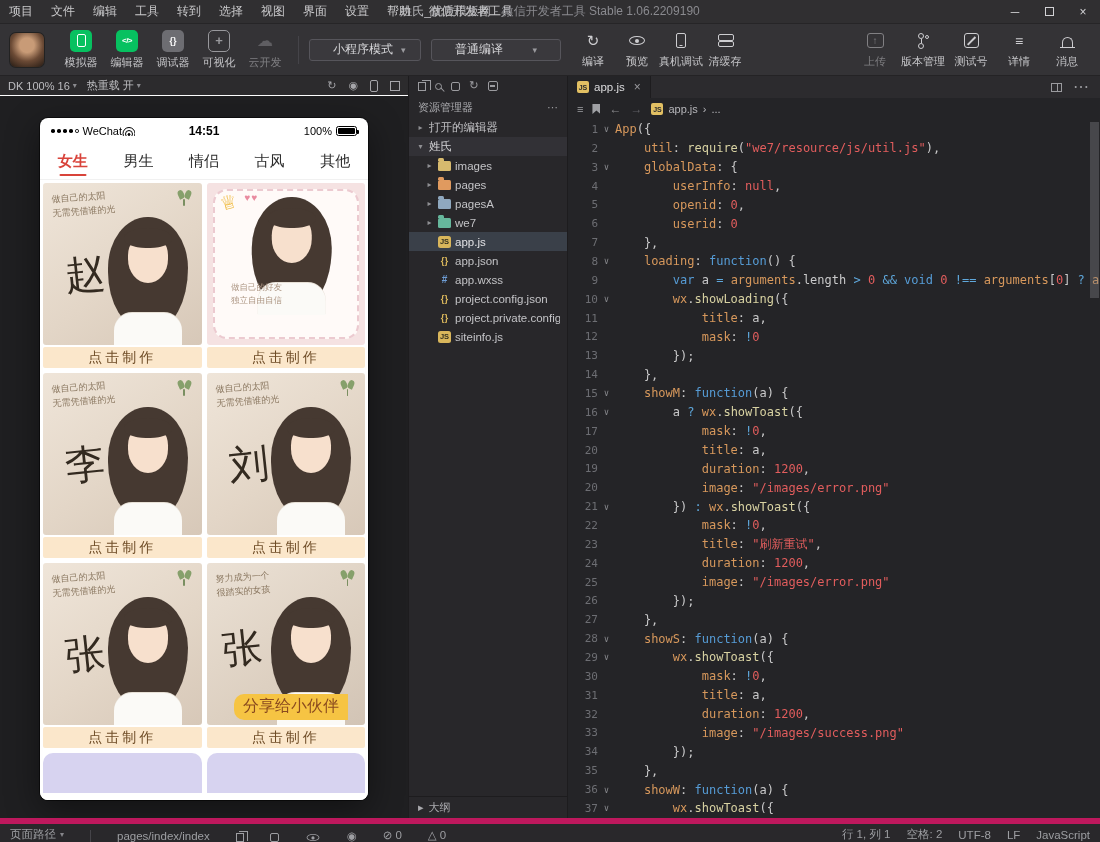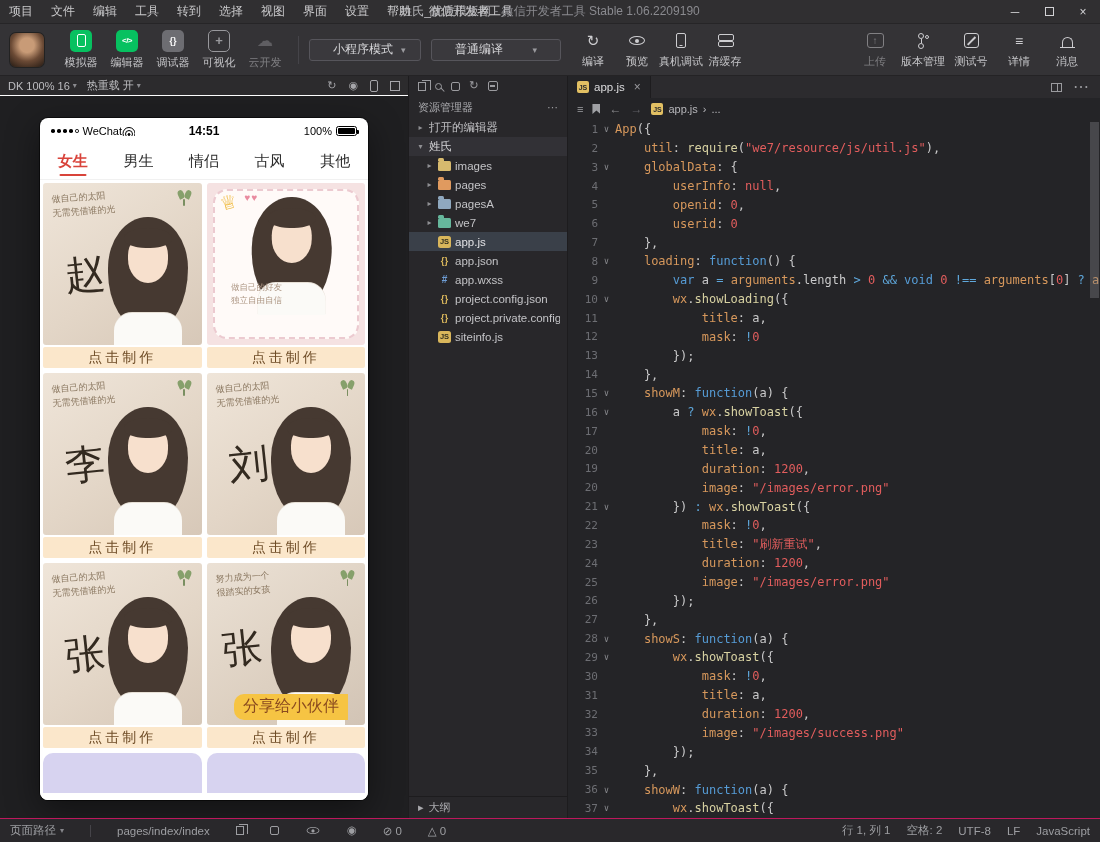--- a/index.html
+++ b/index.html
@@ -175,21 +175,21 @@
   .t-k{color:#569cd6;}
   .t-o{color:#5fa8dc;}
   .t-s{color:#e25d5d;}
   .t-n{color:#e25d5d;}
   .t-a{color:#d7985c;}
   .t-m{color:#d8d2a2;}
   .vscroll{position:absolute;top:0;right:1px;width:9px;height:100%;}
   .vthumb{position:absolute;top:2px;right:0;width:9px;height:176px;background:rgba(130,130,135,.38);}
 
   
-  #statusbar{height:24px;background:#29282b;border-top:1px solid #be185d;display:flex;align-items:center;padding:0 10px;font-size:11.5px;color:#9d9ea2;gap:26px;flex:none;}
+  #statusbar{height:24px;background:#29282b;border-top:6px solid #be185d;display:flex;align-items:flex-end;padding:0 10px;font-size:11.5px;color:#9d9ea2;gap:26px;flex:none;}
   #statusbar .caret{font-size:8px;margin-left:4px;color:#85858a;}
   .sb-div{width:1px;height:12px;background:#454449;display:block;}
   .sb-item{display:flex;align-items:center;white-space:nowrap;}
   .sb-count{display:flex;align-items:center;gap:3px;white-space:nowrap;}
   .sb-right{margin-left:auto;display:flex;align-items:center;gap:16px;white-space:nowrap;}
   .eye-s{transform:scale(.8);}
 </style>
 </head>
 <body>
 

